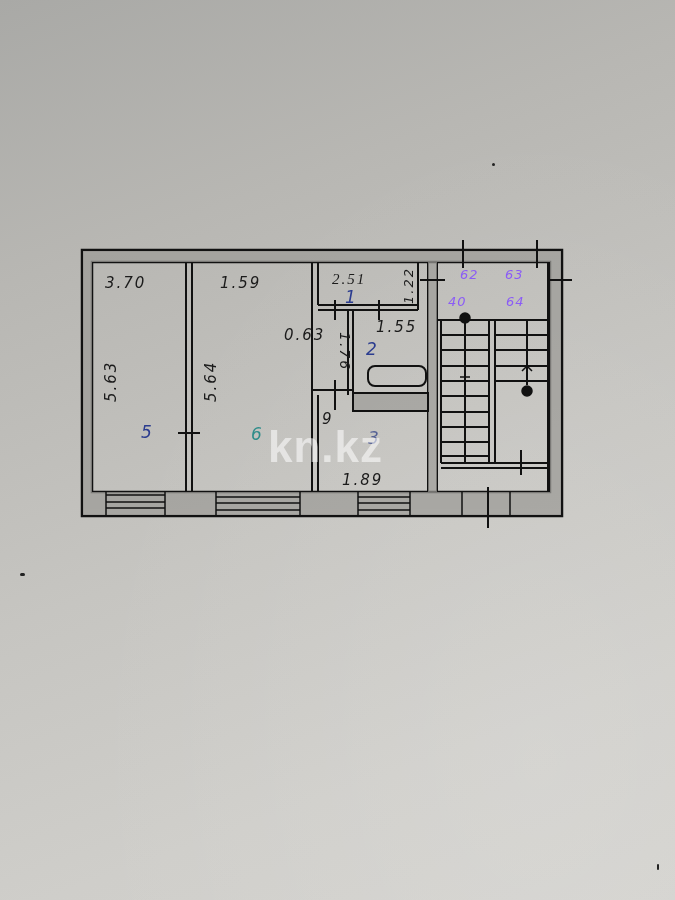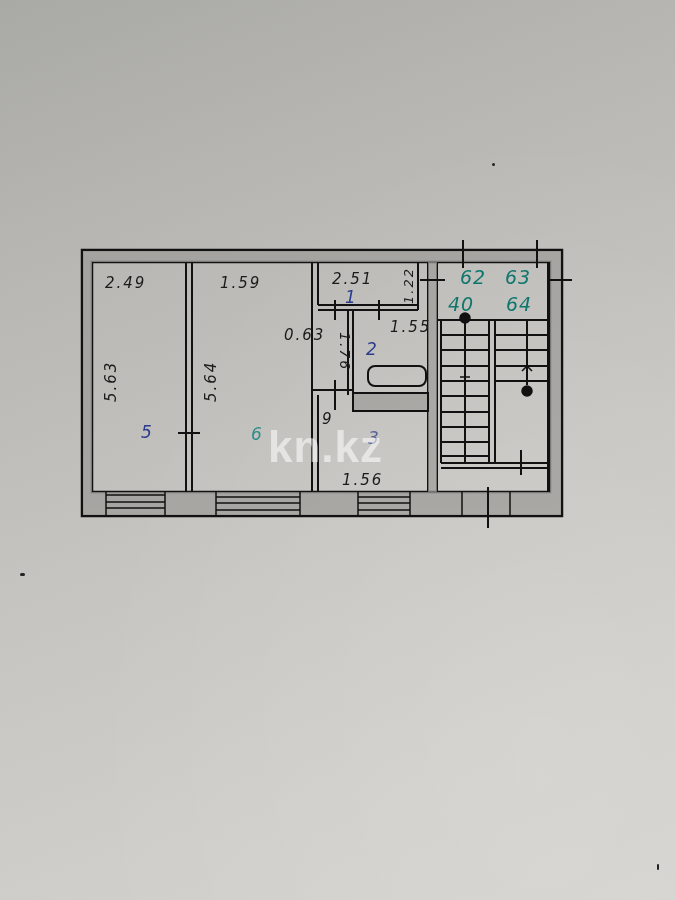--- a/index.html
+++ b/index.html
@@ -13,21 +13,21 @@
     background: radial-gradient(ellipse at 80% 85%, rgba(255,255,255,0.12), rgba(0,0,0,0) 60%);
   }
   .plan { position:absolute; left:0; top:0; width:675px; height:900px; }
   .lbl {
     position:absolute; font-family:"DejaVu Sans", sans-serif; font-style:italic;
     font-size:15px; color:#1b1b1b; letter-spacing:2px; white-space:nowrap; line-height:1;
   }
   .rot { transform-origin:left top; transform:rotate(-90deg); }
   .rot90 { transform-origin:left top; transform:rotate(90deg); }
   .num-blue { color:#2b3c8f; font-size:17px; letter-spacing:0; }
-  .num-red { color:#0f766e; font-size:19px; letter-spacing:1px; }
+  .num-red { color:#8b5cf6; font-size:13px; letter-spacing:1px; }
   .watermark {
     position:absolute; left:268px; top:422px; font-size:44px; font-weight:bold;
     color:rgba(255,255,255,0.55); font-family:"Liberation Sans", sans-serif; letter-spacing:1px;
   }
   .speck { position:absolute; width:5px; height:3px; background:#222; border-radius:2px; }
 </style>
 </head>
 <body>
 
 <div class="paper-shade"></div>
@@ -136,30 +136,30 @@
 
   <g stroke="#111" stroke-width="2">
     <line x1="463" y1="240" x2="463" y2="268"></line>
     <line x1="537" y1="240" x2="537" y2="268"></line>
     <line x1="550" y1="280" x2="572" y2="280"></line>
     <line x1="488" y1="487" x2="488" y2="528"></line>
     <line x1="521" y1="450" x2="521" y2="475"></line>
   </g>
 </svg>
 
-<span class="lbl" style="left:105px;top:276px;">2.49</span>
+<span class="lbl" style="left:105px;top:276px;">3.70</span>
 <span class="lbl rot" style="left:104px;top:402px;">5.63</span>
 <span class="lbl" style="left:220px;top:276px;">1.59</span>
 <span class="lbl rot" style="left:204px;top:402px;">5.64</span>
-<span class="lbl" style="left:332px;top:272px;">2.51</span>
+<span class="lbl" style="left:332px;top:272px;font-family:Liberation Serif, serif;">2.51</span>
 <span class="lbl rot" style="left:402px;top:304px;font-size:13px;">1.22</span>
 <span class="lbl" style="left:284px;top:328px;">0.63</span>
-<span class="lbl" style="left:390px;top:320px;">1.55</span>
+<span class="lbl" style="left:376px;top:320px;">1.55</span>
 <span class="lbl rot90" style="left:352px;top:332px;font-size:14px;">1.76</span>
-<span class="lbl" style="left:342px;top:473px;">1.56</span>
+<span class="lbl" style="left:342px;top:473px;">1.89</span>
 <span class="lbl" style="left:322px;top:412px;">9</span>
 
 <span class="lbl num-blue" style="left:345px;top:289px;">1</span>
 <span class="lbl num-blue" style="left:366px;top:341px;">2</span>
 <span class="lbl num-blue" style="left:368px;top:430px;color:#3b4a8a;opacity:0.8;">3</span>
 <span class="lbl num-blue" style="left:141px;top:424px;">5</span>
 <span class="lbl num-blue" style="left:251px;top:426px;color:#2f8d8a;">6</span>
 
 <span class="lbl num-red" style="left:460px;top:268px;">62</span>
 <span class="lbl num-red" style="left:505px;top:268px;">63</span>

